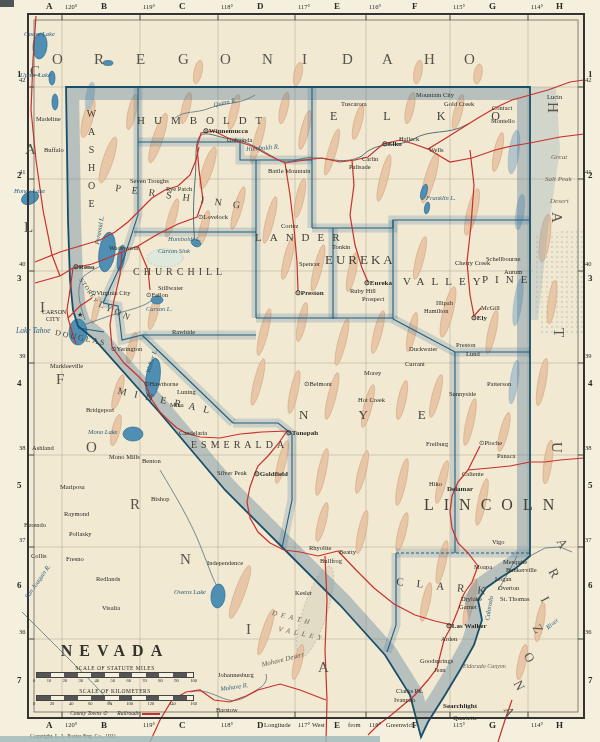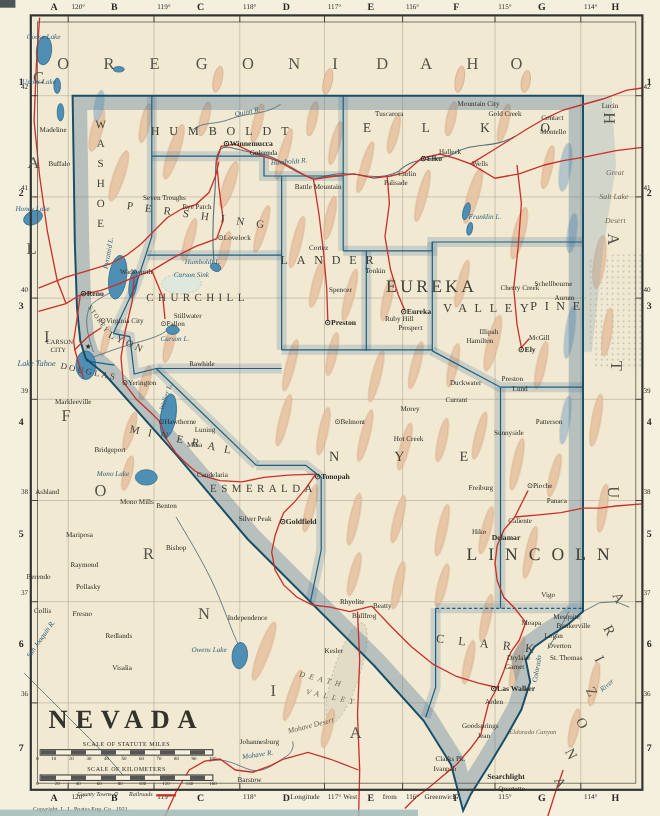--- a/index.html
+++ b/index.html
@@ -11,21 +11,21 @@
   .town{font-size:6.5px;}
   .town.bold{font-weight:bold;font-size:7px;}
   .county{font-size:11px;color:#41413a;}
   .state{font-size:15px;color:#55544b;letter-spacing:0;}
   .water{font-style:italic;color:#2e5f7e;font-size:6.5px;}
   .region{font-style:italic;color:#6e6352;font-size:7px;}
   .fr{font-size:9px;font-weight:bold;color:#2b2b26;}
   .frs{font-size:6.5px;color:#2b2b26;}
   .vert{writing-mode:vertical-rl;text-orientation:upright;}
   #titleblock{position:absolute;left:30px;top:642px;width:170px;text-align:center;color:#2b2b26;}
-  #map-title{font-size:24px;letter-spacing:7px;font-weight:bold;color:#33332d;}
+  #map-title{font-size:16px;letter-spacing:7px;font-weight:bold;color:#33332d;}
   .scalecap{font-size:5.5px;letter-spacing:.5px;margin-top:5px;}
   .bar{height:4px;margin:1px 6px 0 6px;border:0.6px solid #444;
        background:repeating-linear-gradient(90deg,#555 0 13.6px,#f5efdd 13.6px 27.2px);}
   .ticks{display:flex;justify-content:space-between;font-size:4.5px;margin:0 3px;}
   #legend{display:flex;justify-content:center;gap:10px;font-size:5.5px;font-style:italic;margin-top:4px;align-items:center;}
   .railsample{display:inline-block;width:18px;height:2px;background:#c9302b;margin-left:3px;}
   #copyright{position:absolute;left:30px;top:733px;font-size:5.5px;color:#3b3b33;}
   .scanstrip{position:absolute;left:0;top:736px;width:380px;height:6px;background:#9db8ba;opacity:.8;}
   .cornermark{position:absolute;left:0;top:0;width:14px;height:7px;background:#2f3a3f;opacity:.85;}
 </style>
@@ -382,21 +382,21 @@
       <span class="lbl state" style="left: 542px; top: 622px; font-size: 13px; transform: rotate(62deg);">Z</span>
       <span class="lbl state" style="left: 533px; top: 650px; font-size: 13px; transform: rotate(62deg);">O</span>
       <span class="lbl state" style="left: 523px; top: 678px; font-size: 13px; transform: rotate(62deg);">N</span>
       <span class="lbl state" style="left: 513px; top: 704px; font-size: 13px; transform: rotate(62deg);">A</span>
       <span class="lbl county vert" style="left: 86px; top: 108px; font-size: 10px; letter-spacing: 7px;">WASHOE</span>
       <span class="lbl county" style="left: 137px; top: 115px; font-size: 11px; letter-spacing: 9px;">HUMBOLDT</span>
       <span class="lbl county" style="left: 330px; top: 110px; font-size: 12px; letter-spacing: 46px;">ELKO</span>
       <span class="lbl county" style="left: 116px; top: 183px; font-size: 10px; letter-spacing: 11px; transform: rotate(8deg);">PERSHING</span>
       <span class="lbl county" style="left: 133px; top: 267px; font-size: 10px; letter-spacing: 4px;">CHURCHILL</span>
       <span class="lbl county" style="left: 255px; top: 232px; font-size: 11px; letter-spacing: 8px;">LANDER</span>
-      <span class="lbl county" style="left: 351px; top: 253px; font-size: 16px; letter-spacing: 3px; text-align: right;">EUREKA</span>
+      <span class="lbl county" style="left: 325px; top: 253px; font-size: 13px; letter-spacing: 3px; text-align: right;">EUREKA</span>
       <span class="lbl county" style="left: 403px; top: 276px; font-size: 11px; letter-spacing: 7px;">VALLEY</span>
       <span class="lbl county" style="left: 482px; top: 274px; font-size: 11px; letter-spacing: 7px;">PINE</span>
       <span class="lbl county" style="left: 83px; top: 277px; font-size: 6px; letter-spacing: 1px; transform: rotate(55deg);">STOREY</span>
       <span class="lbl county" style="left: 101px; top: 300px; font-size: 9px; letter-spacing: 3px; transform: rotate(25deg);">LYON</span>
       <span class="lbl county" style="left: 56px; top: 329px; font-size: 8px; letter-spacing: 2px; transform: rotate(12deg);">DOUGLAS</span>
       <span class="lbl county" style="left: 119px; top: 386px; font-size: 10px; letter-spacing: 8px; transform: rotate(12deg);">MINERAL</span>
       <span class="lbl county" style="left: 191px; top: 440px; font-size: 10px; letter-spacing: 4px;">ESMERALDA</span>
       <span class="lbl county" style="left: 299px; top: 408px; font-size: 13px; letter-spacing: 50px;">NYE</span>
       <span class="lbl county" style="left: 424px; top: 497px; font-size: 16px; letter-spacing: 10px;">LINCOLN</span>
       <span class="lbl county" style="left: 397px; top: 576px; font-size: 11px; letter-spacing: 13px; transform: rotate(6deg);">CLARK</span>
@@ -515,21 +515,21 @@
       <span class="lbl water" style="left: 88px; top: 429px;">Mono Lake</span>
       <span class="lbl water" style="left: 174px; top: 589px;">Owens Lake</span>
       <span class="lbl water" style="left: 426px; top: 195px;">Franklin L.</span>
       <span class="lbl water" style="left: 246px; top: 146px; transform: rotate(-4deg);">Humboldt R.</span>
       <span class="lbl water" style="left: 213px; top: 102px; transform: rotate(-12deg);">Quinn R.</span>
       <span class="lbl water" style="left: 220px; top: 686px; transform: rotate(-8deg);">Mohave R.</span>
       <span class="lbl water" style="left: 24px; top: 596px; transform: rotate(-55deg);">San Joaquin R.</span>
       <span class="lbl water" style="left: 484px; top: 620px; transform: rotate(-80deg);">Colorado</span>
       <span class="lbl water" style="left: 545px; top: 626px; transform: rotate(-40deg);">River</span>
       <span class="lbl region" style="left: 551px; top: 154px;">Great</span>
-      <span class="lbl region" style="left: 545px; top: 176px;">Salt Lake</span>
+      <span class="lbl region" style="left: 545px; top: 176px;">Salt Peak</span>
       <span class="lbl region" style="left: 550px; top: 198px;">Desert</span>
       <span class="lbl region" style="left: 273px; top: 610px; letter-spacing: 4px; transform: rotate(14deg);">DEATH</span>
       <span class="lbl region" style="left: 279px; top: 626px; letter-spacing: 4px; transform: rotate(12deg);">VALLEY</span>
       <span class="lbl region" style="left: 261px; top: 662px; transform: rotate(-14deg);">Mohave Desert</span>
       <span class="lbl region" style="left: 463px; top: 663px; font-size: 6px;">Eldorado Canyon</span>
     </div>
 
   <div id="titleblock">
     <div id="map-title">NEVADA</div>
     <div class="scalecap">SCALE OF STATUTE MILES</div>

